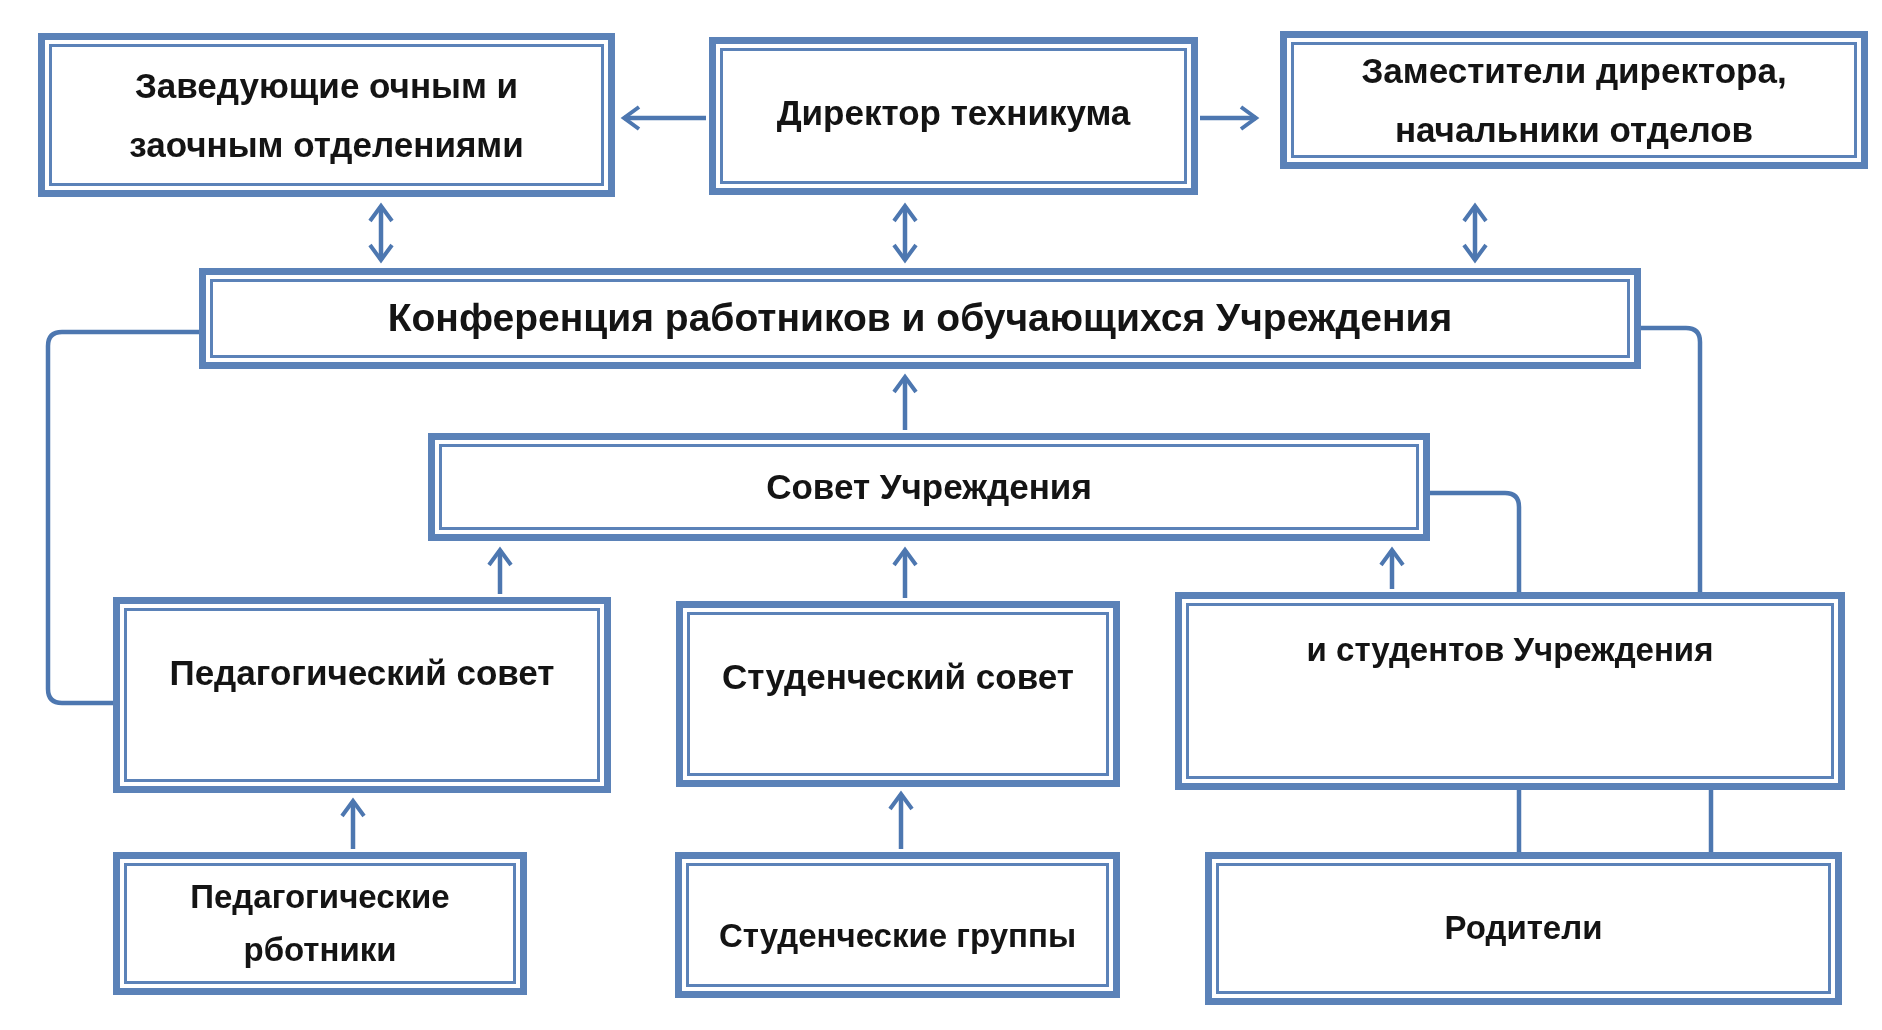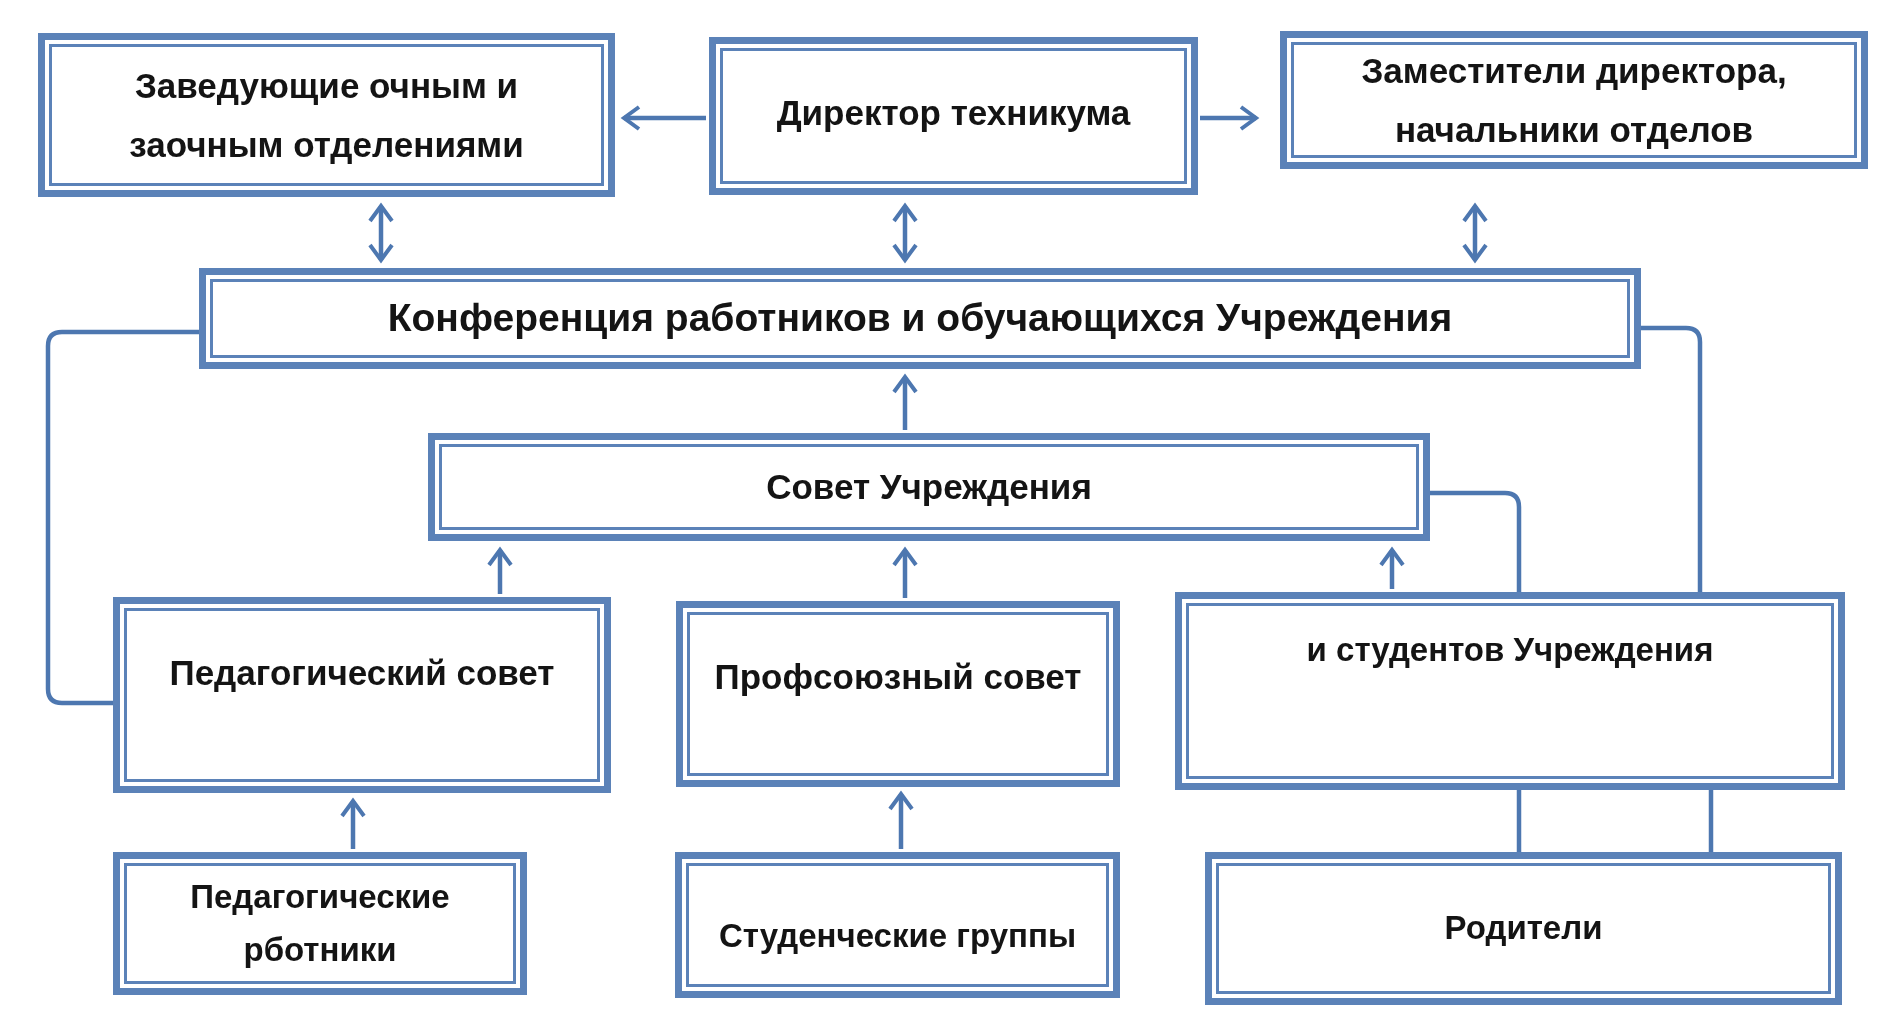--- a/index.html
+++ b/index.html
@@ -136,21 +136,21 @@
   </div>
 
   <div class="box" style="left:113px;top:597px;width:498px;height:196px;">
     <div class="label top pt-22 fs-mid">
       <span>Педагогический совет</span>
     </div>
   </div>
 
   <div class="box" style="left:676px;top:601px;width:444px;height:186px;">
     <div class="label top pt-22 fs-mid">
-      <span>Профсоюзный совет</span>
+      <span>Студенческий совет</span>
     </div>
   </div>
 
   <div class="box" style="left:1175px;top:592px;width:670px;height:198px;">
     <div class="label top pt-18 fs-small lh-tight">
       <span>и студентов Учреждения</span>
     </div>
   </div>
 
   <div class="box" style="left:113px;top:852px;width:414px;height:143px;">

